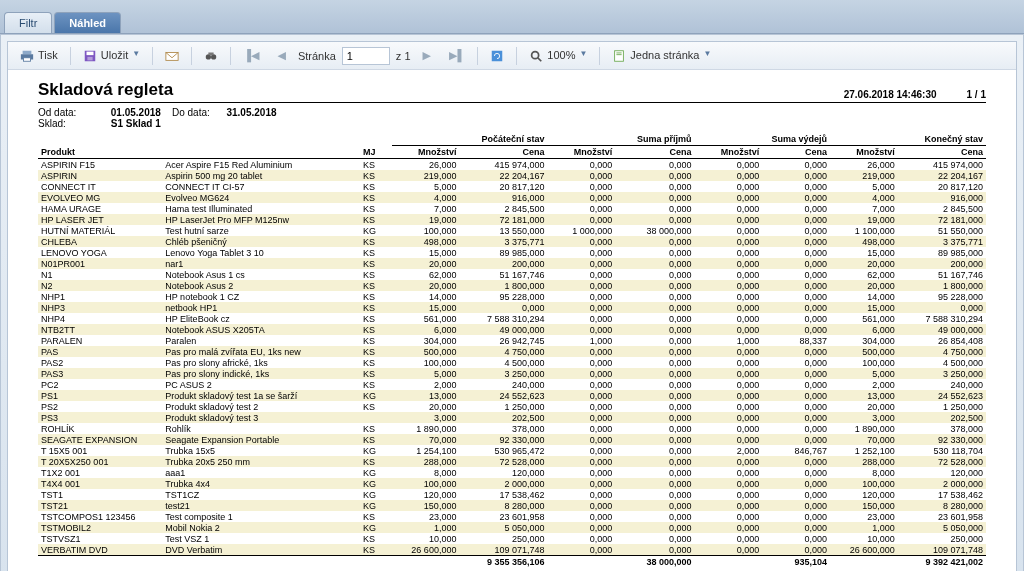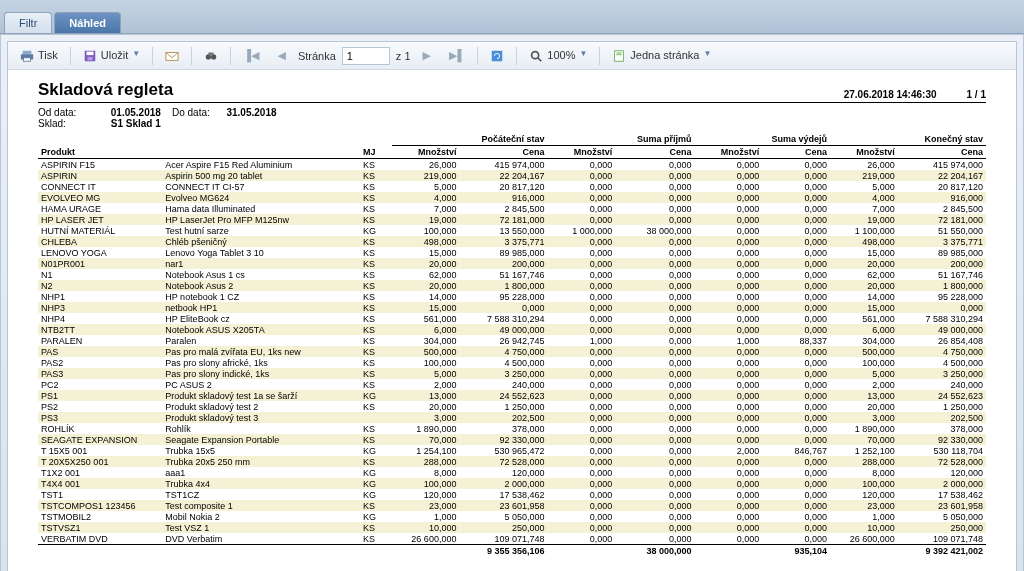--- a/index.html
+++ b/index.html
@@ -331,21 +331,21 @@
                 <td>916,000</td>
                 <td>0,000</td>
                 <td>0,000</td>
                 <td>0,000</td>
                 <td>0,000</td>
                 <td>4,000</td>
                 <td>916,000</td>
               </tr>
               <tr>
                 <td class="left">HAMA URAGE</td>
-                <td class="left">Hama data Illuminated</td>
+                <td class="left">Hama test Illuminated</td>
                 <td class="left">KS</td>
                 <td>7,000</td>
                 <td>2 845,500</td>
                 <td>0,000</td>
                 <td>0,000</td>
                 <td>0,000</td>
                 <td>0,000</td>
                 <td>7,000</td>
                 <td>2 845,500</td>
               </tr>
@@ -679,20 +679,33 @@
                 <td class="left">TST1CZ</td>
                 <td class="left">KG</td>
                 <td>120,000</td>
                 <td>17 538,462</td>
                 <td>0,000</td>
                 <td>0,000</td>
                 <td>0,000</td>
                 <td>0,000</td>
                 <td>120,000</td>
                 <td>17 538,462</td>
+              </tr>
+              <tr>
+                <td class="left">TST21</td>
+                <td class="left">test21</td>
+                <td class="left">KG</td>
+                <td>150,000</td>
+                <td>8 280,000</td>
+                <td>0,000</td>
+                <td>0,000</td>
+                <td>0,000</td>
+                <td>0,000</td>
+                <td>150,000</td>
+                <td>8 280,000</td>
               </tr>
               <tr>
                 <td class="left">TSTCOMPOS1 123456</td>
                 <td class="left">Test composite 1</td>
                 <td class="left">KS</td>
                 <td>23,000</td>
                 <td>23 601,958</td>
                 <td>0,000</td>
                 <td>0,000</td>
                 <td>0,000</td>

